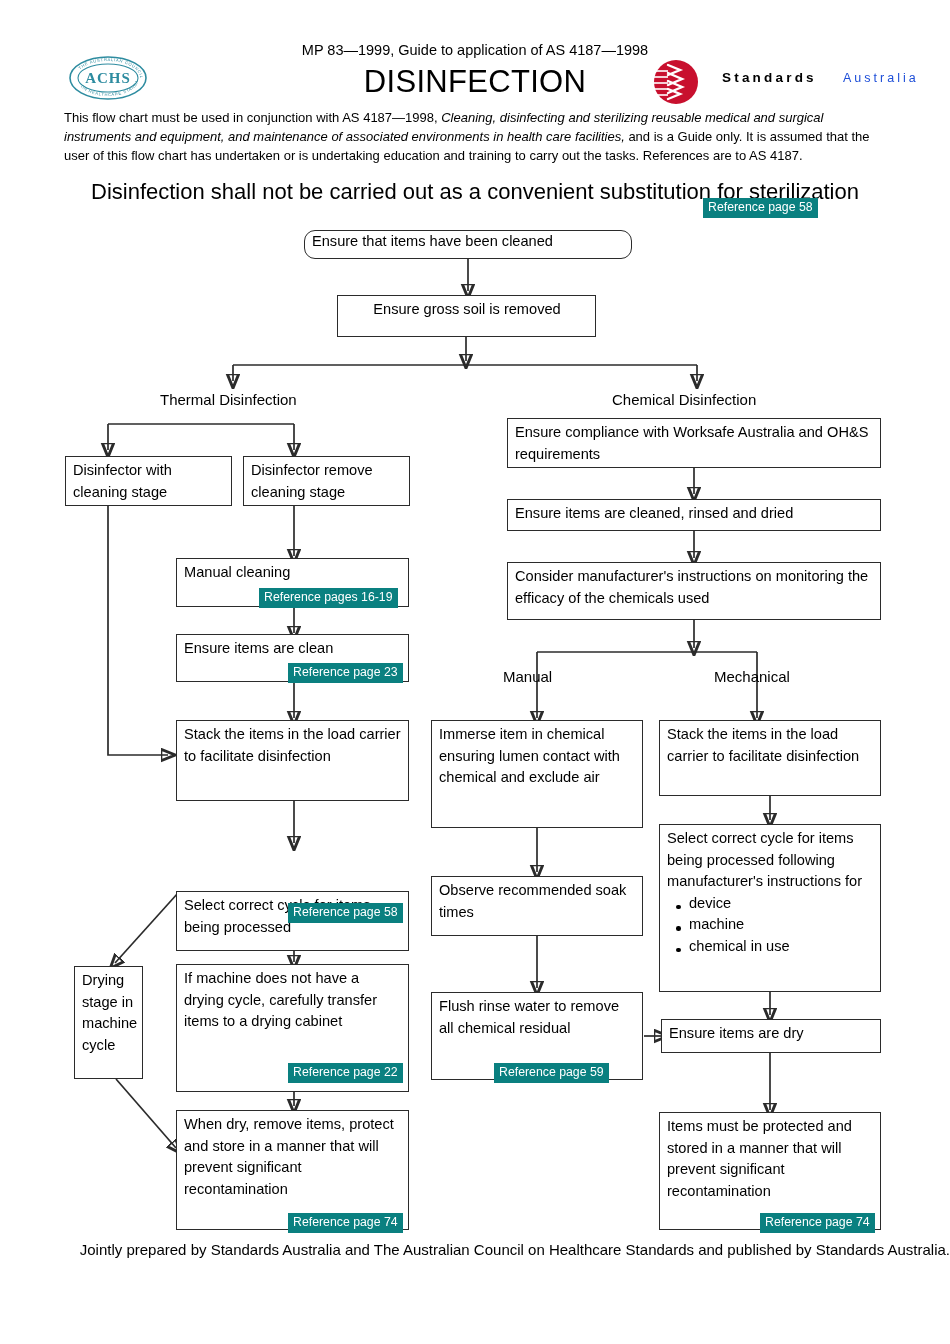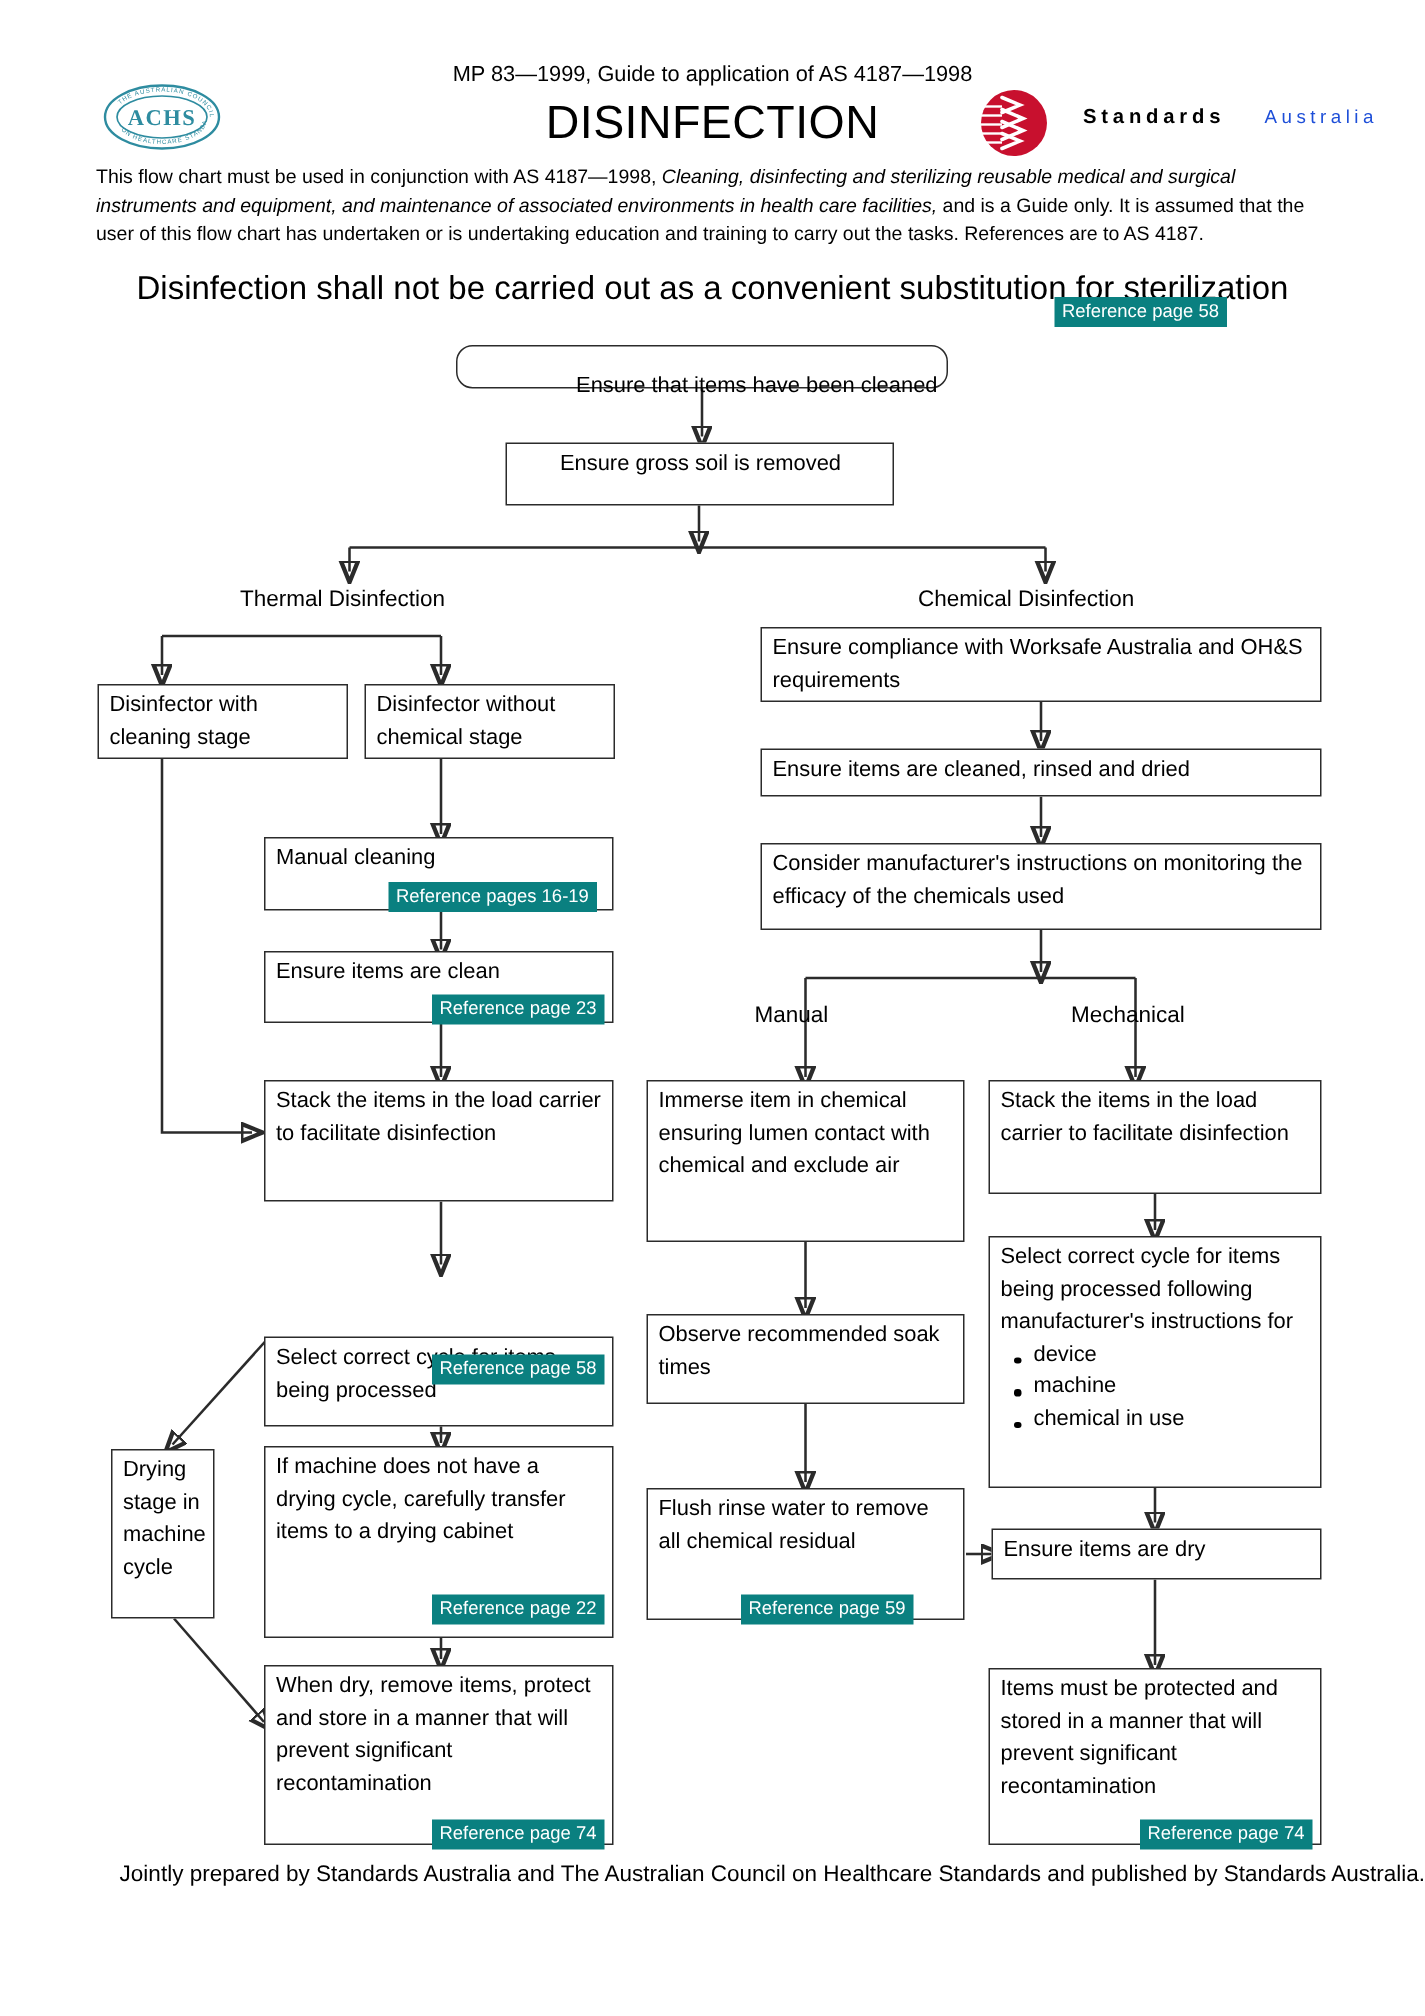--- a/index.html
+++ b/index.html
@@ -14,21 +14,21 @@
   #banner{left:0;top:179px;width:950px;text-align:center;font-size:22px;}
   #footer{left:0;top:1241px;width:950px;text-align:right;font-size:15px;}
   
   #achs-logo{left:56px;top:54px;width:104px;height:48px;}
   #sa-logo{left:638px;top:58px;width:262px;height:48px;}
   #sa-word{position:absolute;left:84px;top:12px;font-size:13.5px;font-weight:bold;letter-spacing:3.2px;}
   #sa-word2{position:absolute;left:205px;top:13px;font-size:12.5px;letter-spacing:3px;color:#1d4ed8;}
   
   .box{position:absolute;border:1.6px solid #2b2b2b;background:#fff;box-sizing:border-box;
        font-size:14.6px;line-height:21.5px;padding:3px 6px 3px 7px;}
-  .box.round{border-radius:11px;text-align:right;padding-top:16px;}
+  .box.round{border-radius:11px;text-align:left;padding-top:0;}
   .box.center{text-align:center;}
   .box ul{margin:0;padding:0;list-style:none;}
   .box ul li{position:relative;padding-left:22px;line-height:21.5px;}
   .box ul li:before{content:"";position:absolute;left:9px;top:12px;width:4.5px;height:4.5px;
        border-radius:50%;background:#000;}
   .badge{position:absolute;background:#0a8080;color:#fff;font-size:12.3px;line-height:17px;
        padding:1px 5px 2px 5px;white-space:nowrap;}
   .caption{position:absolute;font-size:15px;white-space:nowrap;}
   
   svg#wires{position:absolute;left:0;top:0;width:950px;height:1344px;pointer-events:none;}
@@ -146,21 +146,21 @@
 
   <div class="box center" style="left:337px;top:295px;width:259px;height:42px;">Ensure gross soil is removed</div>
 
   <div class="caption" style="left:160px;top:391px;">Thermal Disinfection</div>
   <div class="caption" style="left:612px;top:391px;">Chemical Disinfection</div>
   <div class="caption" style="left:503px;top:668px;">Manual</div>
   <div class="caption" style="left:714px;top:668px;">Mechanical</div>
 
   <div class="box" style="left:65px;top:456px;width:167px;height:50px;">Disinfector with cleaning stage</div>
 
-  <div class="box" style="left:243px;top:456px;width:167px;height:50px;">Disinfector without chemical stage</div>
+  <div class="box" style="left:243px;top:456px;width:167px;height:50px;">Disinfector remove cleaning stage</div>
 
   <div class="box" style="left:176px;top:558px;width:233px;height:49px;">
     <span>Manual cleaning</span>
   </div>
   <div class="badge" style="left:259px;top:588px;">Reference pages 16-19</div>
 
   <div class="box" style="left:176px;top:634px;width:233px;height:48px;">
     <span>Ensure items are clean</span>
   </div>
   <div class="badge" style="left:288px;top:663px;">Reference page 23</div>

